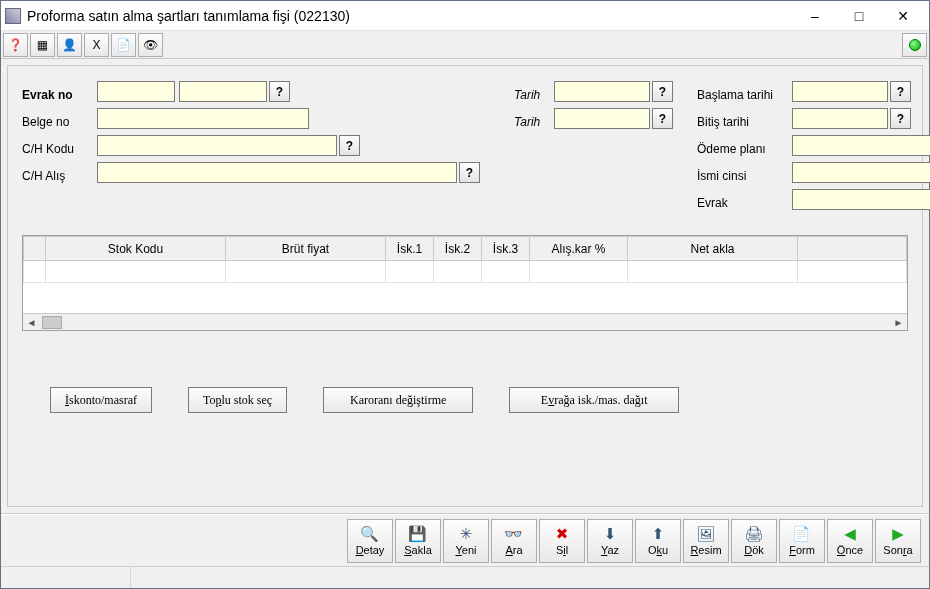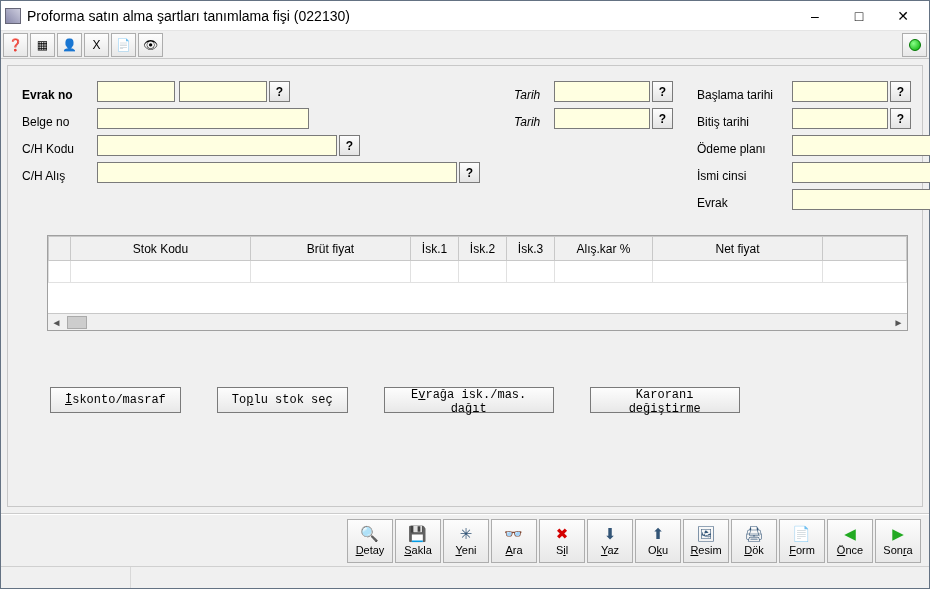--- a/index.html
+++ b/index.html
@@ -103,21 +103,21 @@
     font-weight: bold; font-size: 12px;
     padding: 0; margin-left: 2px;
     display: inline-flex; align-items: center; justify-content: center;
   }
 
   .grid-wrap {
     margin-top: 24px;
     border: 1px solid #a0a0a0;
     background: #fff;
     height: 96px;
-    display: flex; flex-direction: column; margin-left: 25px;
+    display: flex; flex-direction: column;
   }
   .grid-wrap table {
     border-collapse: collapse; width: 100%;
     table-layout: fixed;
   }
   .grid-wrap th {
     border: 1px solid #c8c8c8;
     background: #f0f0f0;
     font-weight: normal;
     height: 24px;
@@ -149,21 +149,21 @@
 
   .action-row {
     margin-top: 56px;
     display: flex; gap: 36px;
     padding-left: 28px;
   }
   .actbtn {
     height: 26px; padding: 0 14px;
     border: 1px solid #7a7a7a;
     background: linear-gradient(#fdfdfd,#e8e8e8);
-    font-family: Liberation Mono, monospace; font-size: 12px;
+    font-family: Liberation Serif, serif; font-size: 12px;
   }
 
   .bottom-toolbar {
     height: 52px;
     background: #f0f0f0;
     border-top: 1px solid #fff;
     display: flex; align-items: center; justify-content: flex-end;
     padding: 0 8px;
     gap: 2px;
   }
@@ -301,21 +301,21 @@
           </colgroup>
           <thead>
             <tr>
               <th></th>
               <th>Stok Kodu</th>
               <th>Brüt fiyat</th>
               <th>İsk.1</th>
               <th>İsk.2</th>
               <th>İsk.3</th>
               <th>Alış.kar %</th>
-              <th>Net fiyat</th>
+              <th>Net akla</th>
               <th></th>
             </tr>
           </thead>
           <tbody>
             <tr>
               <td></td>
                 <td></td>
                 <td></td>
                 <td></td>
                 <td></td>
@@ -334,22 +334,22 @@
           <div class="arrow">◄</div>
           <div class="thumb"></div>
           <div class="track-fill"></div>
           <div class="arrow">►</div>
         </div>
       </div>
 
       <div class="action-row">
         <button class="actbtn"><span><span class="u">İ</span>skonto/masraf</span></button>
         <button class="actbtn"><span>To<span class="u">p</span>lu stok seç</span></button>
+        <button class="actbtn" style="width:150px">Karoranı değiştirme</button>
         <button class="actbtn" style="width:170px"><span>E<span class="u">v</span>rağa isk./mas. dağıt</span></button>
-        <button class="actbtn" style="width:150px">Karoranı değiştirme</button>
       </div>
 
     </div>
   </div>
 
   <div class="bottom-toolbar" id="bottom-toolbar">
       <div class="bbtn">
         <div class="ico" style="color:#357">🔍</div>
         <div class="lbl-b"><span class="u">D</span>etay</div>
       </div>

